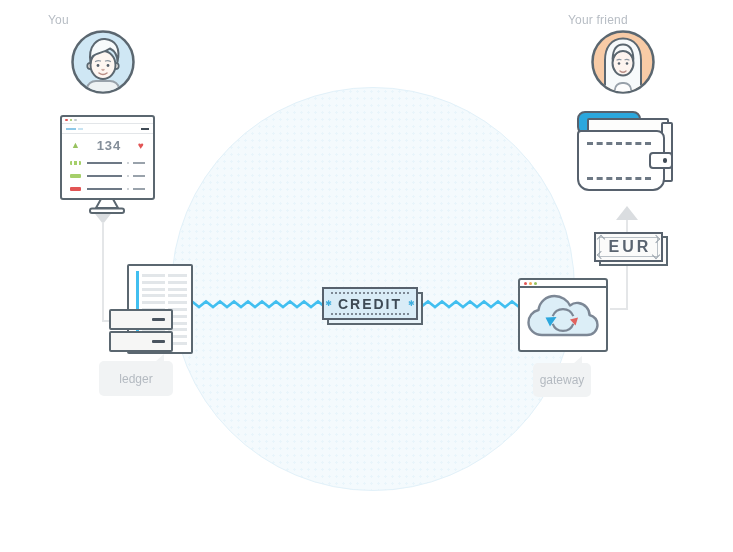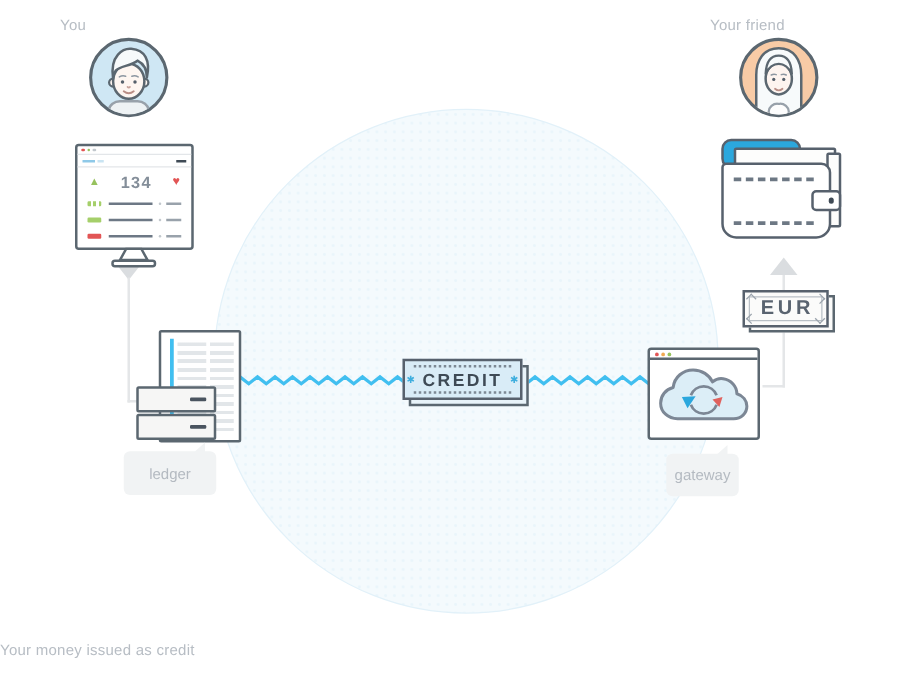--- a/index.html
+++ b/index.html
@@ -305,15 +305,14 @@
     <div class="w-notes"></div>
     <div class="w-strip"></div>
     <div class="w-body"></div>
     <div class="w-stitch" style="top:36px;"></div>
     <div class="w-stitch" style="top:71px;"></div>
     <div class="w-clasp">
         <i></i>
       </div>
   </div>
 
-  <div class="abs caption">Your money issued as credit</div>
 
 </div>
 
 </body></html>

